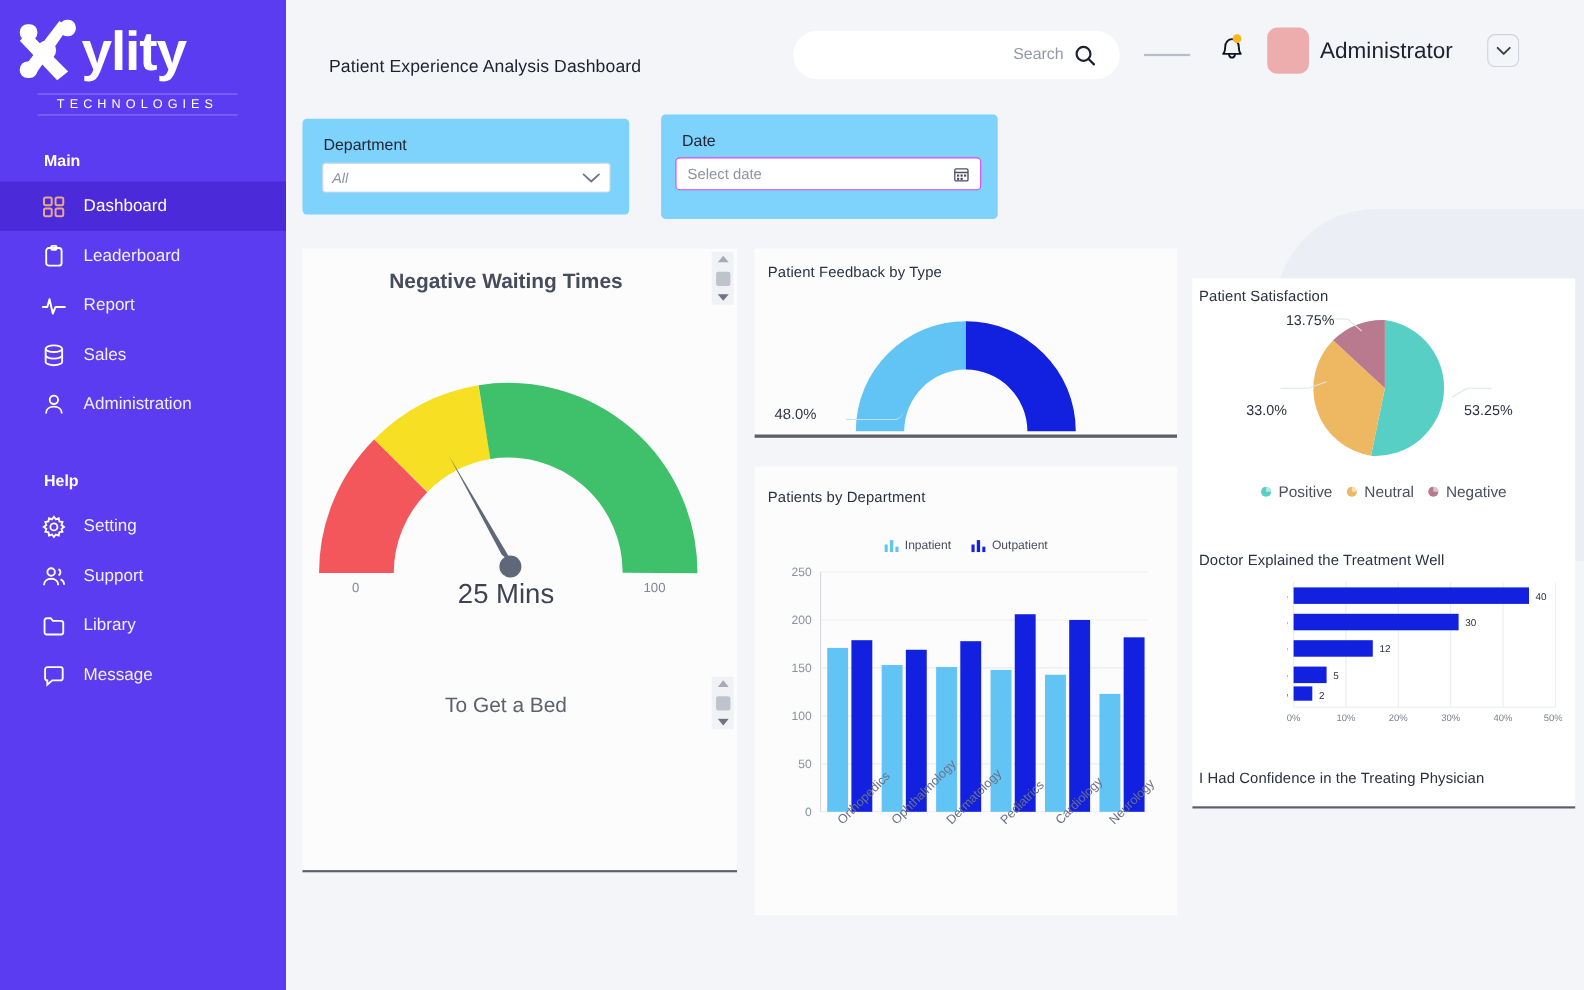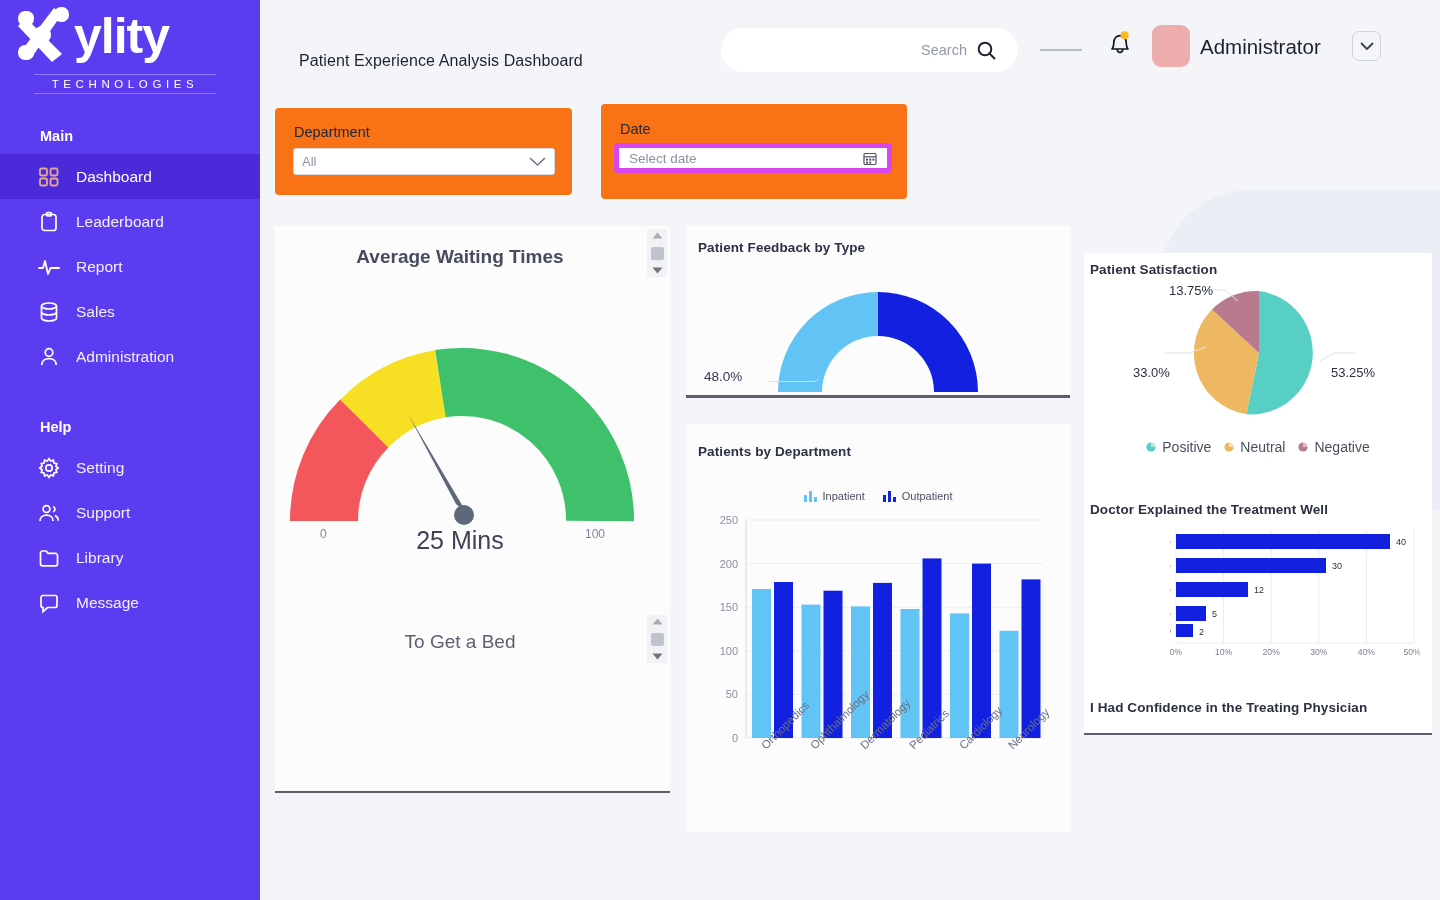--- a/index.html
+++ b/index.html
@@ -16,21 +16,21 @@
     position: absolute; right: -60px; top: 190px;
     width: 340px; height: 320px;
     background: #eceef6; border-radius: 90px 0 0 90px;
   }
 
   
   .sidebar {
     position: absolute; left: 0; top: 0; width: 260px; height: 900px;
     background: #5b3cf0; color: #fff; z-index: 5;
   }
-  .logo-wrap { padding: 5px 0 0 16px; }
+  .logo-wrap { padding: 16px 0 0 16px; }
   .logo-row { display: flex; align-items: center; gap: 2px; }
   .logo-x { width: 60px; height: 62px; flex: 0 0 auto; }
   .logo-word {
     font-size: 50px; font-weight: 700; letter-spacing: -1px;
     line-height: 1; color: #fff; margin-left: -4px;
   }
   .logo-sub {
     margin: 7px 0 0 18px; width: 182px;
     border-top: 1px solid #8f79f6; border-bottom: 1px solid #8f79f6;
     padding: 3px 0 3px 0;
@@ -78,46 +78,46 @@
     font-size: 20.5px; color: #1d2130;
   }
   .chev-btn {
     position: absolute; left: 1092px; top: 31px; width: 29px; height: 30px;
     border: 1px solid #cfd3de; border-radius: 7px; background: transparent;
     display: flex; align-items: center; justify-content: center; cursor: pointer;
   }
 
   
   .filter-card {
-    position: absolute; background: #f97316; border-radius: 4px;
+    position: absolute; background: #7dd3fc; border-radius: 4px;
   }
   #dept-card { left: 15px; top: 108px; width: 297px; height: 87px; }
   #date-card { left: 341px; top: 104px; width: 306px; height: 95px; }
   .filter-label {
     position: absolute; font-size: 14.5px; color: #232735; font-weight: 400;
   }
   #dept-card .filter-label { left: 19px; top: 16px; }
   #date-card .filter-label { left: 19px; top: 17px; }
   .select-field {
     position: absolute; left: 18px; top: 40px; width: 262px; height: 27px;
     border: 1px solid #d8dbe4; border-radius: 3px; background: #fff;
     display: flex; align-items: center; padding: 0 8px; cursor: pointer;
   }
-  .select-value { font-size: 13px; color: #8e93a3; flex: 1; }
+  .select-value { font-size: 13px; color: #8e93a3; font-style: italic; flex: 1; }
   .date-field {
     position: absolute; left: 13px; top: 39px; width: 278px; height: 30px;
-    border: 5px solid #d946ef; border-radius: 4px; background: #fff;
+    border: 1px solid #d946ef; border-radius: 4px; background: #fff;
     display: flex; align-items: center; padding: 0 10px; cursor: pointer;
   }
   .date-ph { font-size: 13.5px; color: #8e93a3; flex: 1; }
 
   
   .card { position: absolute; background: #fcfcfd; }
   .card-title {
-    position: absolute; font-size: 13.5px; font-weight: 700; color: #2c3142;
+    position: absolute; font-size: 13.5px; font-weight: 400; color: #2c3142;
     letter-spacing: .1px;
   }
 
   
   #gauge-card {
     left: 15px; top: 226px; width: 395px; height: 567px;
     background: #fcfcfd; border-bottom: 2px solid #5c5f6b;
   }
   .gauge-head {
     position: absolute; left: 0; top: 20px; width: 370px; text-align: center;
@@ -364,21 +364,21 @@
             <rect x="6.2" y="7.6" width="2" height="2"></rect>
             <rect x="9.4" y="7.6" width="2" height="2"></rect>
             <rect x="3" y="10.6" width="2" height="2"></rect>
             <rect x="6.2" y="10.6" width="2" height="2"></rect>
           </g>
         </svg>
       </div>
     </div>
 
     <div class="card" id="gauge-card">
-      <div class="gauge-head">Average Waiting Times</div>
+      <div class="gauge-head">Negative Waiting Times</div>
 
       <svg class="gauge-svg" width="350" height="220" viewBox="0 0 350 220">
 
         <g fill="none" stroke-width="68">
 
           <path d="M 37 195 A 138 138 0 0 1 77.4 97.4" stroke="#f3575b"></path>
 
           <path d="M 77.4 97.4 A 138 138 0 0 1 153.4 57.7" stroke="#f7e024"></path>
 
           <path d="M 153.4 57.7 A 138 138 0 0 1 313 195" stroke="#3fc16c"></path>

